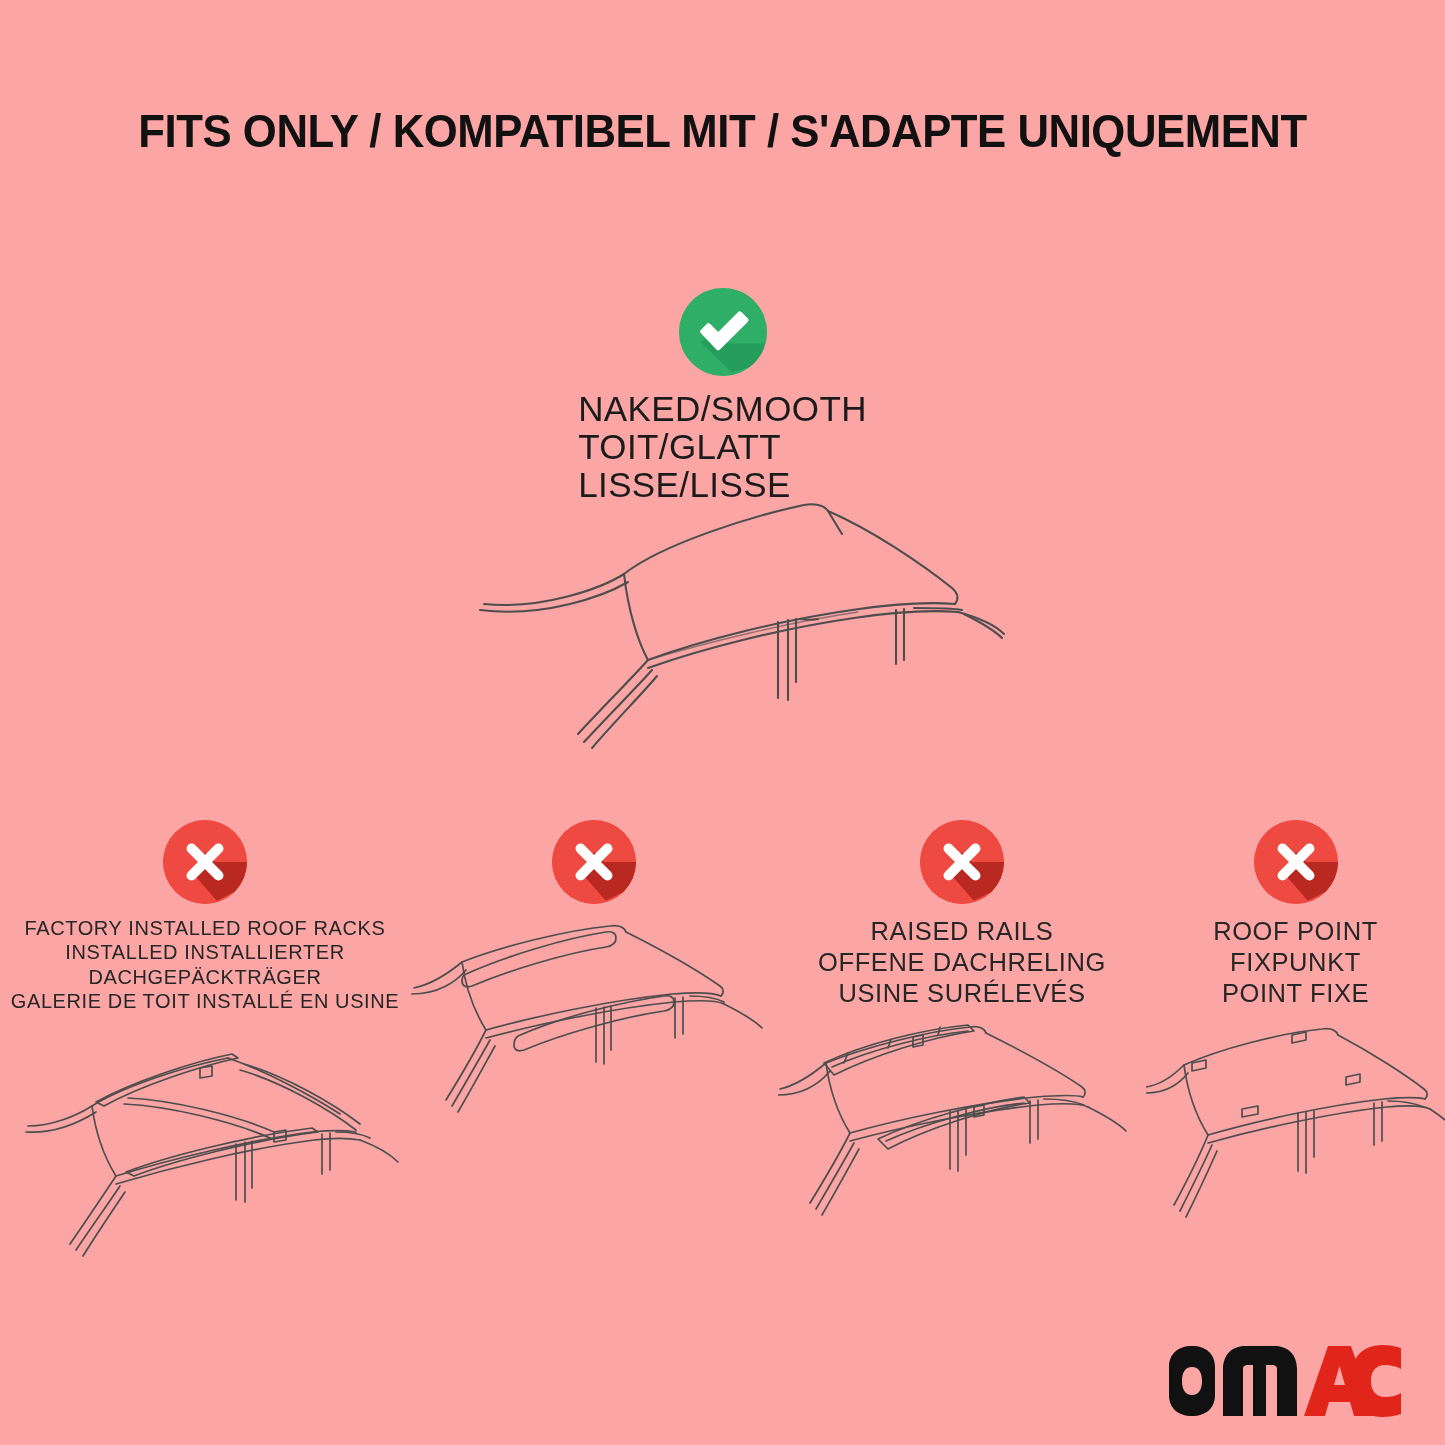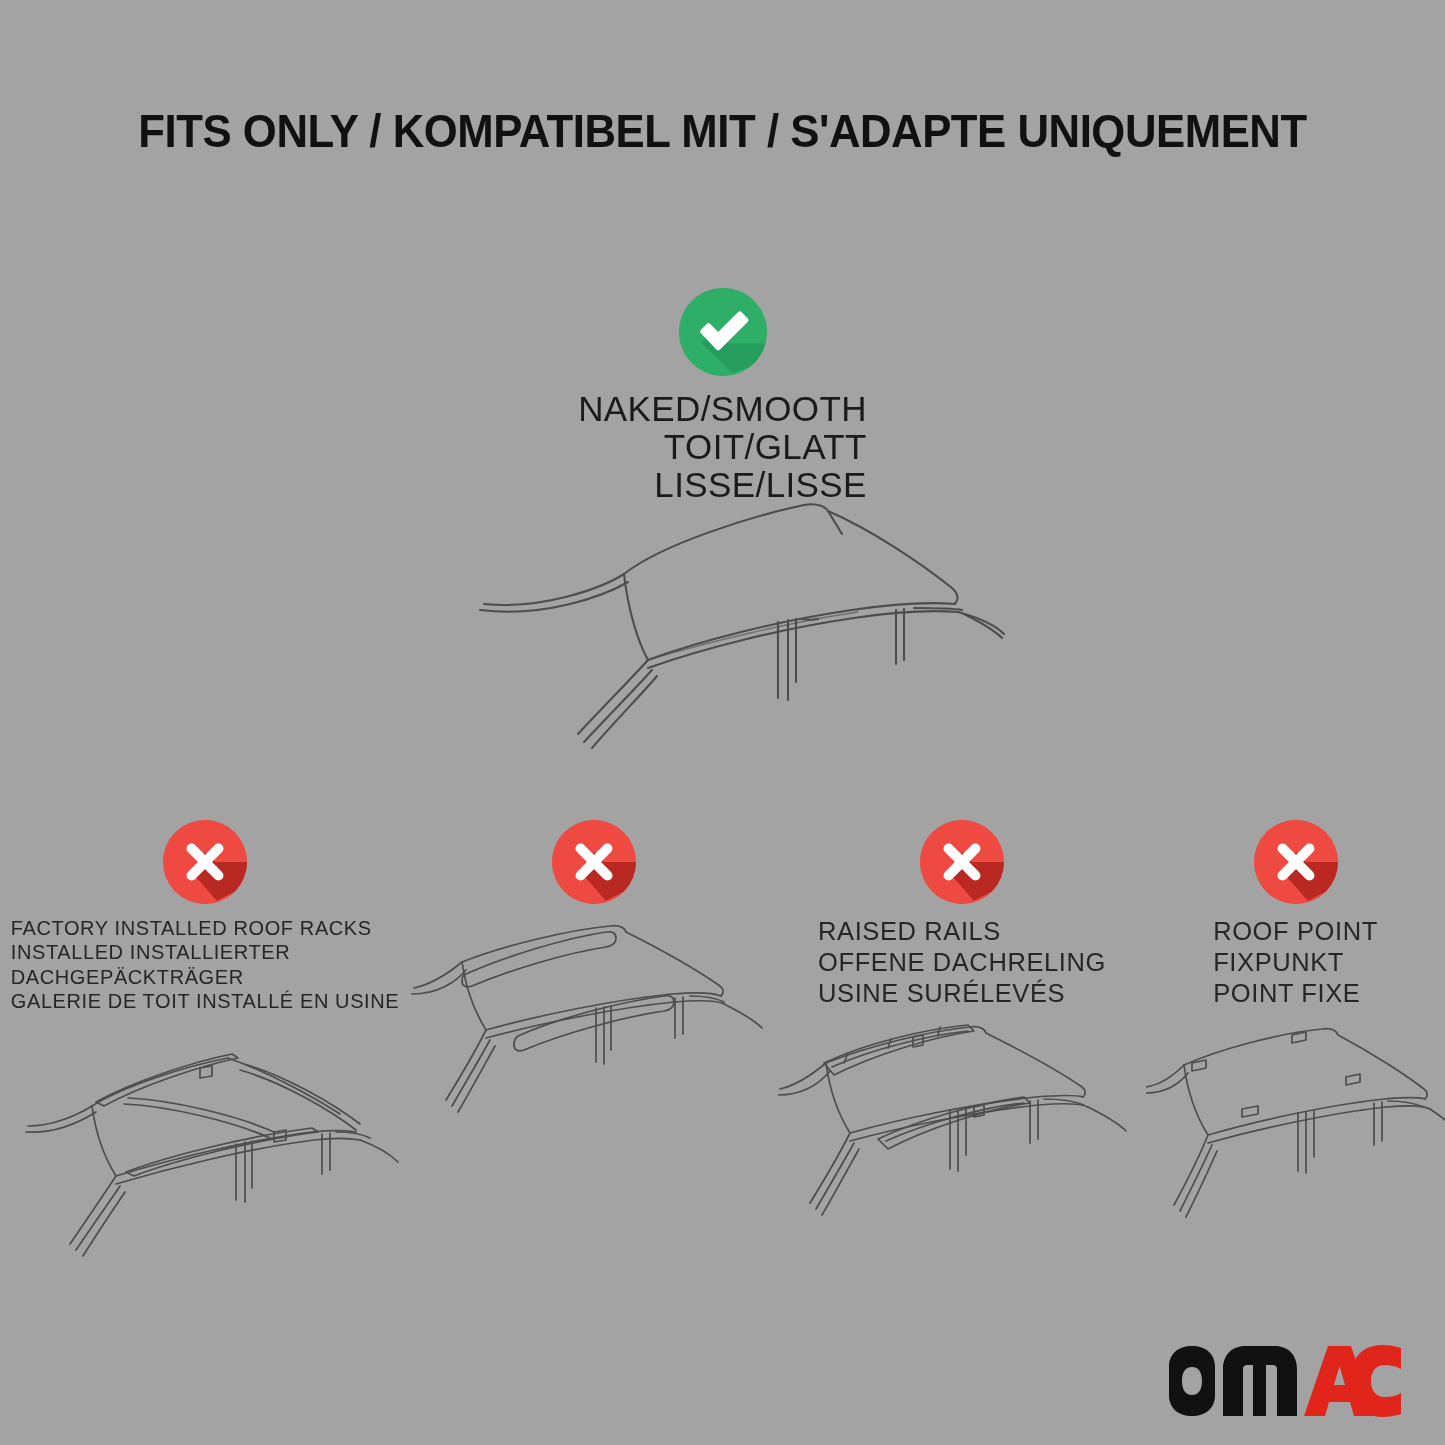--- a/index.html
+++ b/index.html
@@ -8,21 +8,21 @@
     background: #ffffff;
   }
   body {
     font-family: "Liberation Sans", sans-serif;
     -webkit-font-smoothing: antialiased;
   }
   #page {
     position: relative;
     width: 1445px;
     height: 1445px;
-    background: #a3a3a3;
+    background: #fca5a5;
     overflow: hidden;
   }
 
   
   .header-title {
     position: absolute;
     left: 0;
     top: 103px;
     width: 1445px;
     text-align: center;
@@ -65,21 +65,21 @@
     position: absolute;
     left: 0;
     top: 0;
     width: 100%;
     height: 100%;
     display: block;
   }
 
   .pos-labels {
     margin-top: 14px;
-    text-align: right;
+    text-align: left;
     color: #1b1b1b;
     font-size: 35px;
     line-height: 1.08;
     letter-spacing: 0.4px;
     font-weight: 400;
   }
   .pos-labels div { white-space: nowrap; }
 
   
   .roof-hero {
@@ -106,20 +106,21 @@
     flex-direction: column;
     align-items: center;
   }
   .neg-col.c0 { width: 410px; }
   .neg-col.c1 { width: 368px; }
   .neg-col.c2 { width: 368px; }
   .neg-col.c3 { width: 299px; }
 
   .neg-labels {
     margin-top: 12px;
+    text-align: center;
     color: #262626;
     line-height: 1.22;
     letter-spacing: 0.6px;
     font-weight: 400;
   }
   .neg-labels div { white-space: nowrap; }
   .neg-col.c0 .neg-labels { font-size: 20px; }
   .neg-col.c1 .neg-labels,
   .neg-col.c2 .neg-labels,
   .neg-col.c3 .neg-labels { font-size: 25.5px; }

